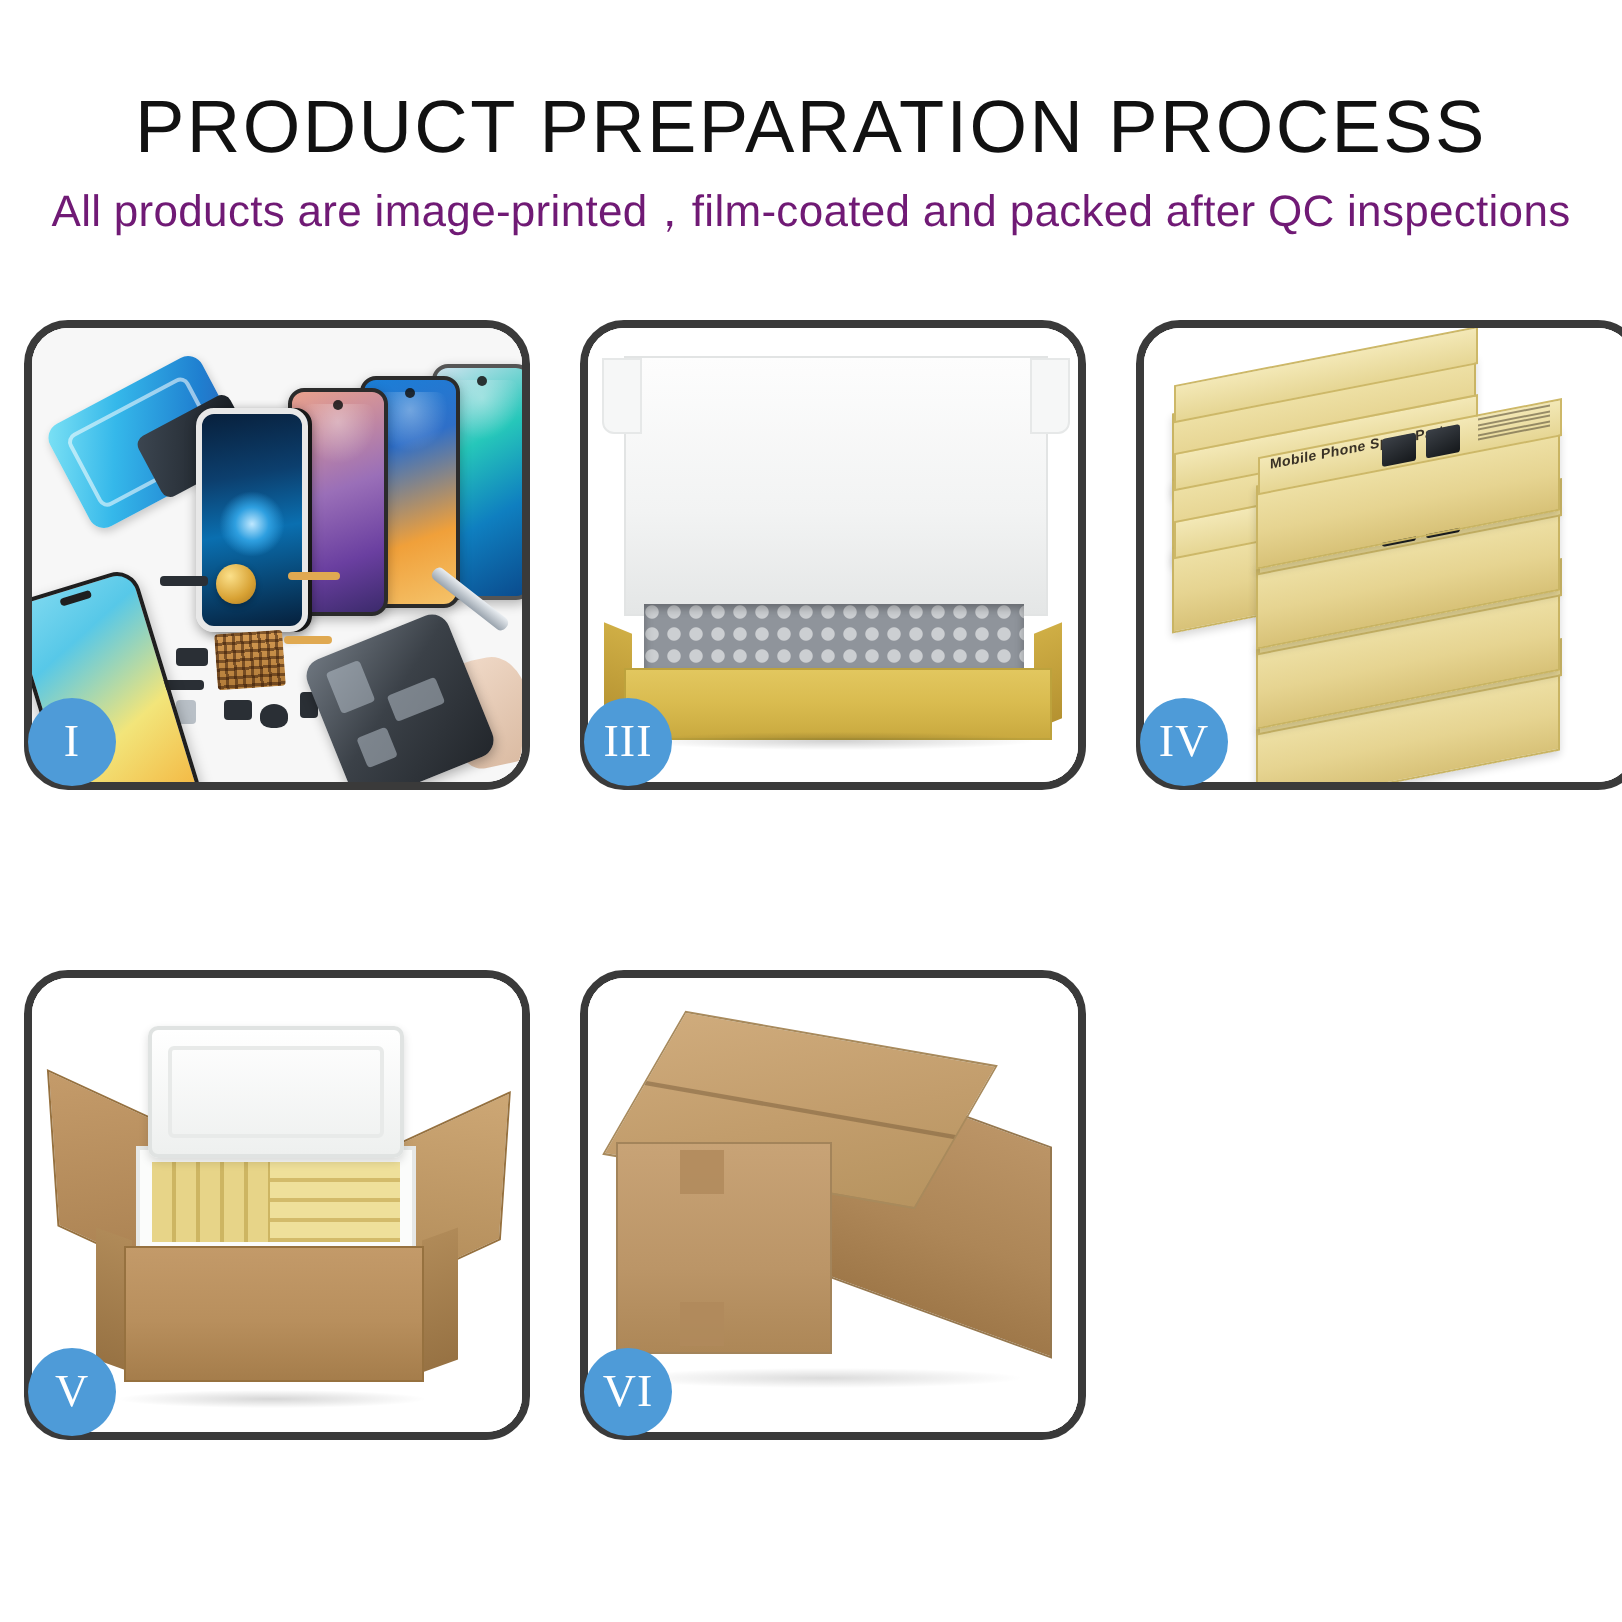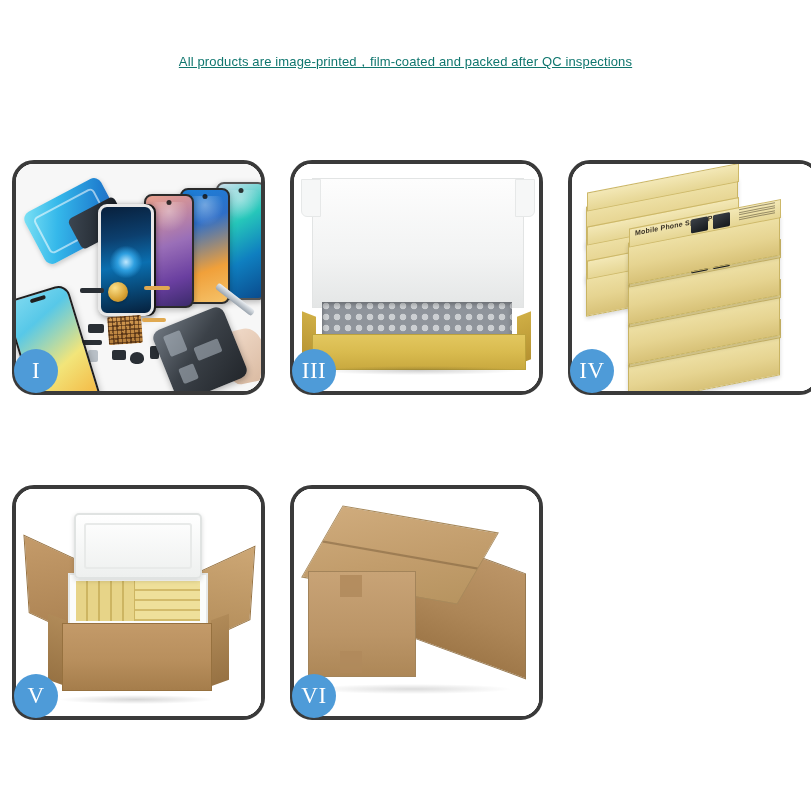--- a/index.html
+++ b/index.html
@@ -26,28 +26,27 @@
     font-size: 37px;
     font-weight: 400;
     color: #111111;
     letter-spacing: 1.2px;
     line-height: 44px;
     margin: 0;
     white-space: nowrap;
   }
   .page-subtitle {
     font-family: "Liberation Sans", sans-serif;
-    font-size: 13px;
+    font-size: 22px;
     font-weight: 400;
-    color: #0f766e;
+    color: #701a75;
     letter-spacing: 0.15px;
     line-height: 24px;
     margin: 8px 0 0 0;
     white-space: nowrap;
-    text-decoration: underline;
   }
 
   
   .panel-grid {
     position: absolute;
     top: 160px;
     left: 12px;
     width: 788px;
     display: grid;
     grid-template-columns: 253px 253px 253px;
@@ -387,20 +386,21 @@
   }
   .s6-shadow{
     position:absolute; left:20px; bottom:22px; width:196px; height:10px;
     background:radial-gradient(ellipse,rgba(0,0,0,.14),transparent 72%);
   }
 </style>
 </head>
 <body>
 
 <div class="header">
+  <h1 class="page-title">PRODUCT PREPARATION PROCESS</h1>
   <p class="page-subtitle">All products are image-printed，film-coated and packed after QC inspections</p>
 </div>
 
 <div class="panel-grid">
 
   <div class="panel">
     <div class="panel-inner">
       <div class="scene-parts">
         <div class="film-blue"></div>
         <div class="film-dark"></div>

